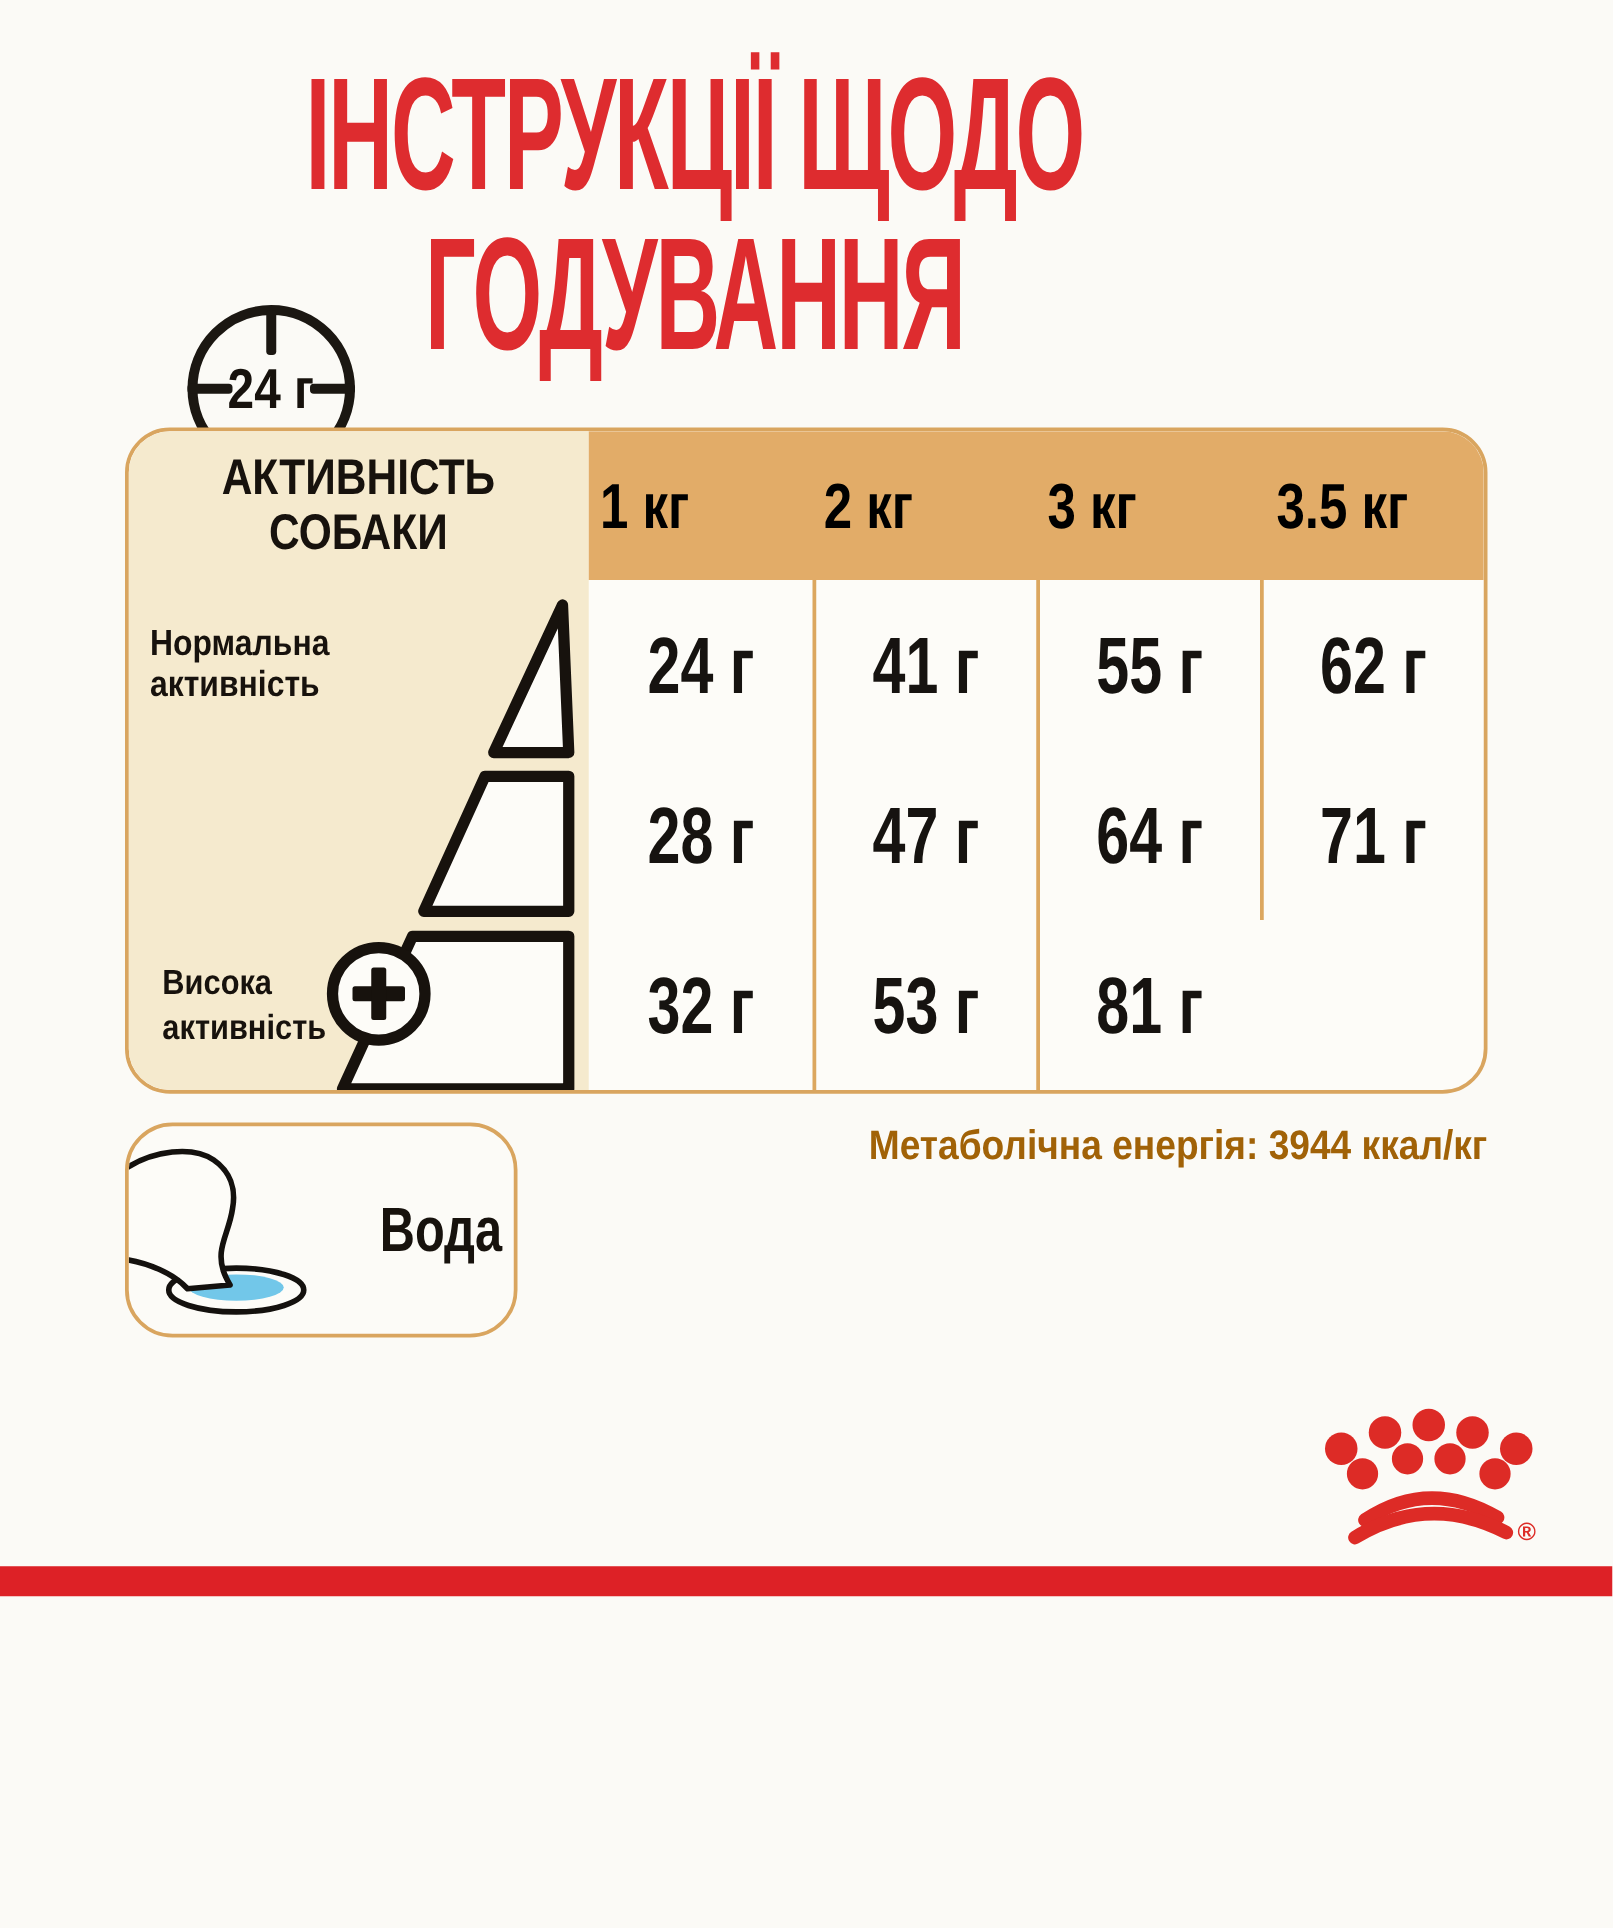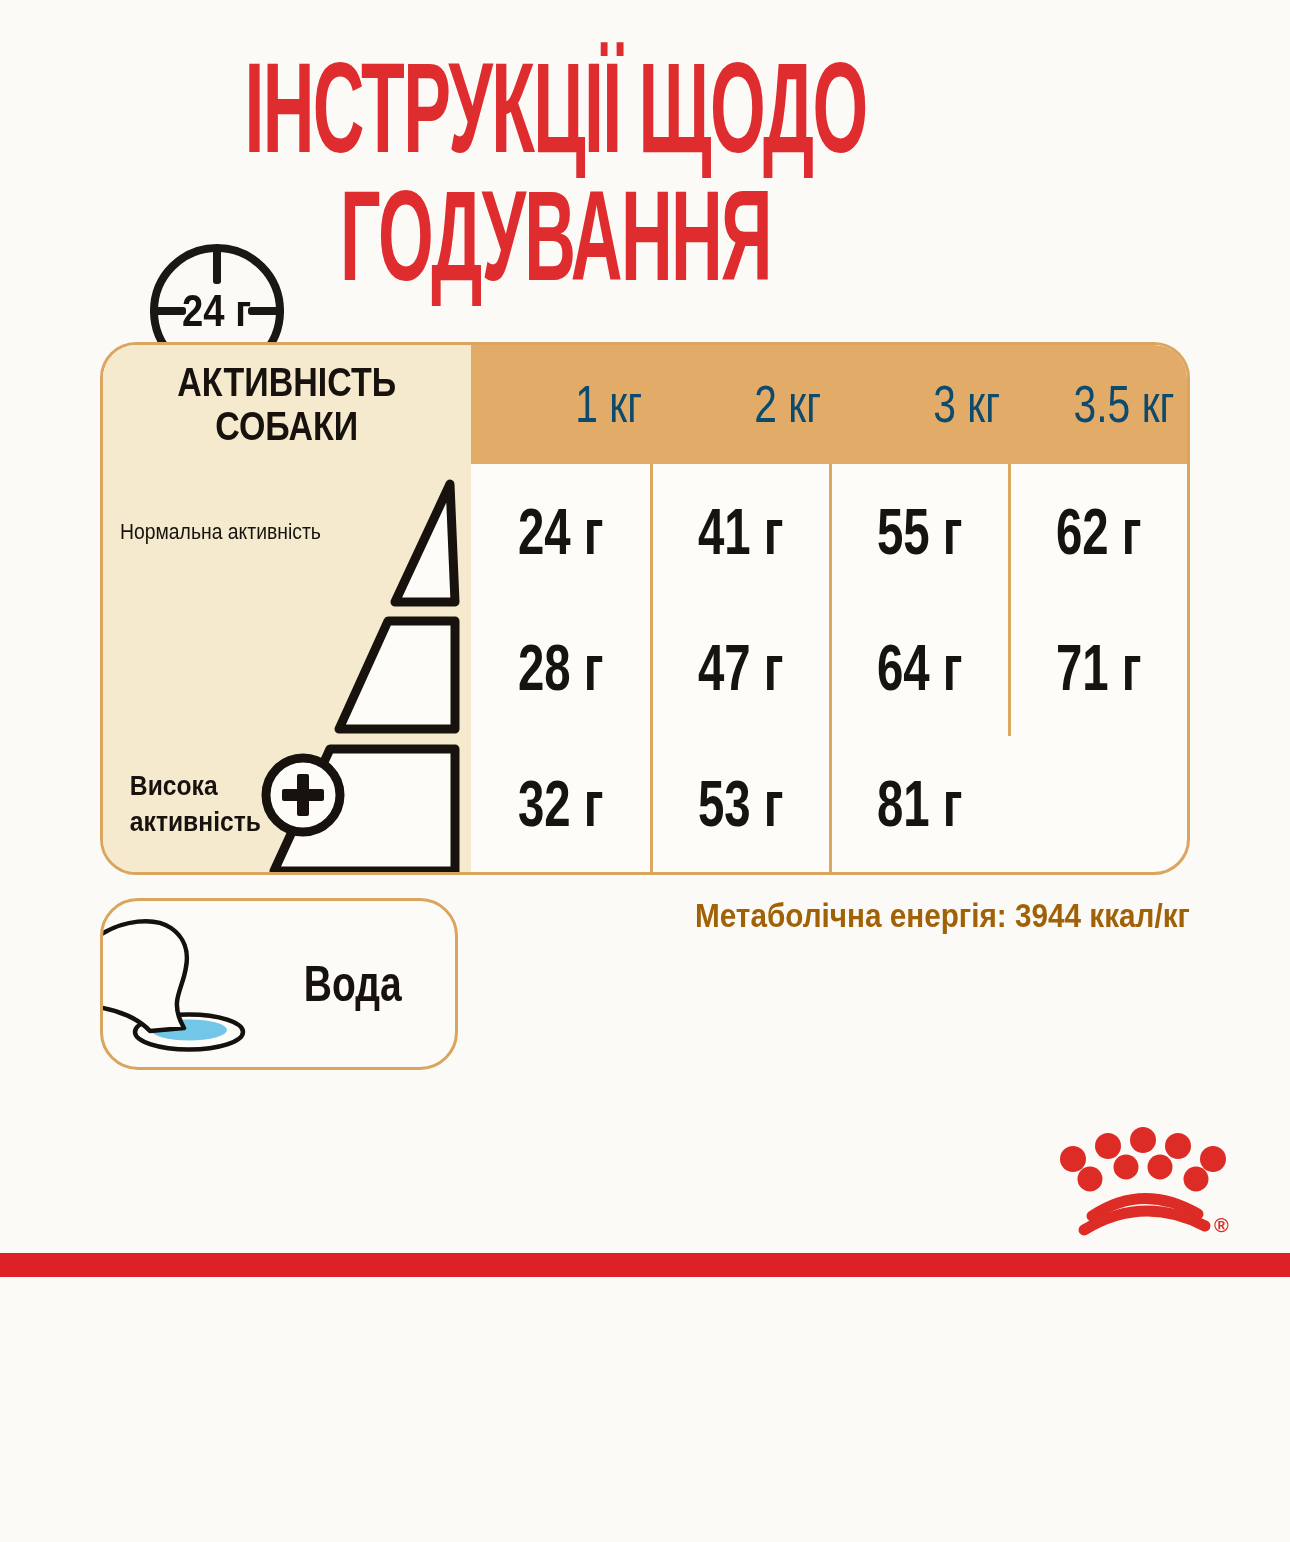--- a/index.html
+++ b/index.html
@@ -47,60 +47,60 @@
     position:absolute; left:0; top:0; width:368px; height:119px;
     display:flex; align-items:center; justify-content:center;
     font-size:40px; font-weight:700; line-height:1.08; text-align:center;
   }
   .corner .cx { transform:scaleX(0.85); }
   .thead {
     position:absolute; left:368px; top:0; right:0; height:119px;
     background:#E2AC68; display:grid; grid-template-columns:repeat(4,1fr);
   }
   .thead .hcell {
-    display:flex; align-items:center; justify-content:flex-end;
-    color:#0c4a6e; font-size:51px; font-weight:400;
+    display:flex; align-items:center; justify-content:flex-start;
+    color:#000000; font-size:51px; font-weight:700;
   }
   .thead .hcell .cx { transform:scaleX(0.8); }
   .tdata {
     position:absolute; left:368px; top:119px; right:0; bottom:0;
     display:grid; grid-template-columns:repeat(4,1fr); grid-template-rows:repeat(3,1fr);
   }
   .tdata .cell {
     display:flex; align-items:center; justify-content:center;
     font-size:64px; font-weight:700; color:#161310;
   }
   .tdata .cell.sep { border-left:3px solid #DCA75F; }
   .tdata .cell .cx { transform:scaleX(0.74); }
 
   .row-label-1 {
     position:absolute; left:0; top:119px; width:310px; height:136px;
     display:flex; align-items:center; padding-left:17px; box-sizing:border-box;
-    font-size:22px; font-weight:400;text-align:right;
+    font-size:29px; font-weight:700;
   }
   .row-label-1 .cx { transform:scaleX(0.88); transform-origin:left center; }
   .row-label-3 {
     position:absolute; left:0; top:391px; width:158px; height:136px;
     display:flex; align-items:center; justify-content:flex-end;
     text-align:left; font-size:28px; font-weight:700; line-height:1.3;
   }
   .row-label-3 .cx { transform:scaleX(0.88); transform-origin:right center; }
 
   .tri-svg { position:absolute; left:0; top:0; }
 
   
   .metabolic {
     position:absolute; top:897px; right:100px;
     font-size:33px; font-weight:700; color:#a16207; white-space:nowrap;
   }
   .metabolic .cx { transform:scaleX(0.9); transform-origin:right center; }
 
   
   .water {
-    position:absolute; left:100px; top:898px; width:358px; height:172px;
+    position:absolute; left:100px; top:898px; width:314px; height:172px;
     box-sizing:border-box; border:3px solid #D9A55F; border-radius:38px;
     background:#FCFBF7; overflow:hidden;
   }
   .water-label {
     position:absolute; left:165px; top:0; bottom:0; width:170px;
     display:flex; align-items:center; justify-content:center;
     font-size:50px; font-weight:700;
   }
   .water-label .cx { transform:scaleX(0.78); }
 

